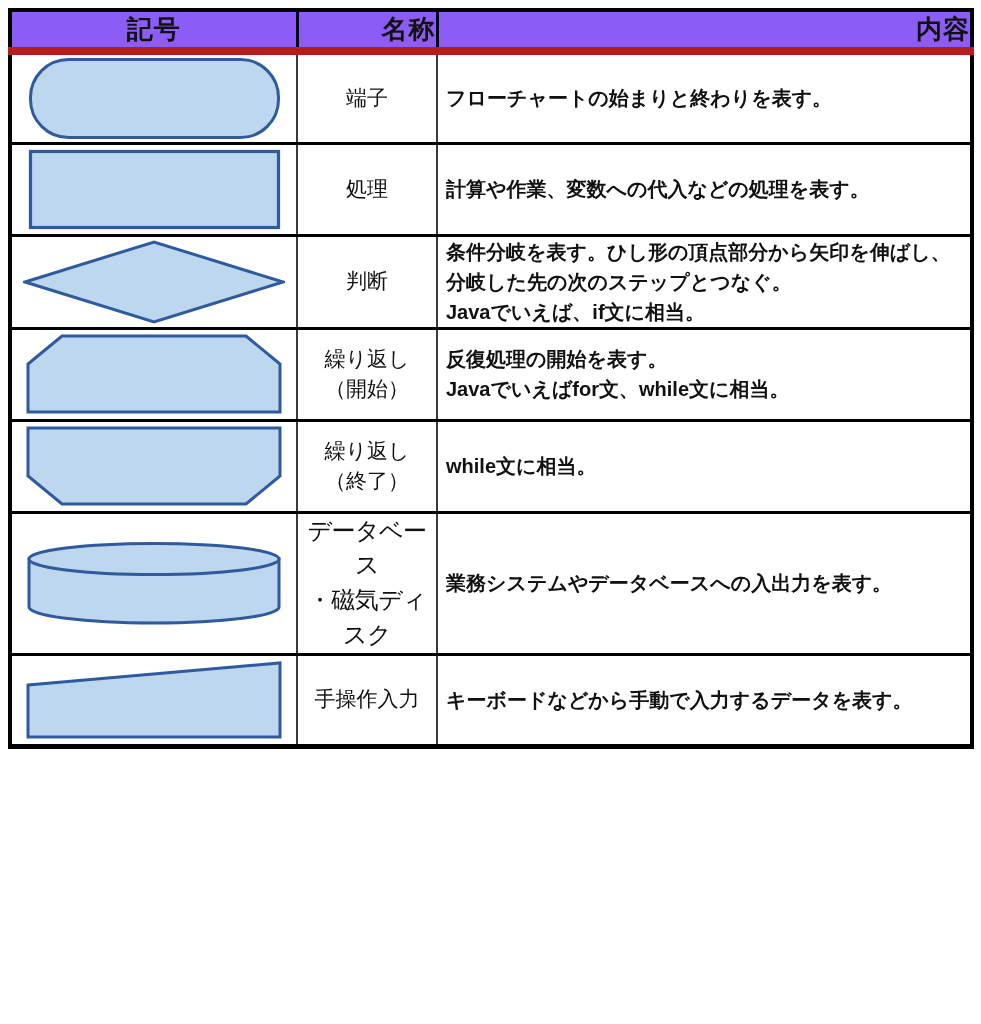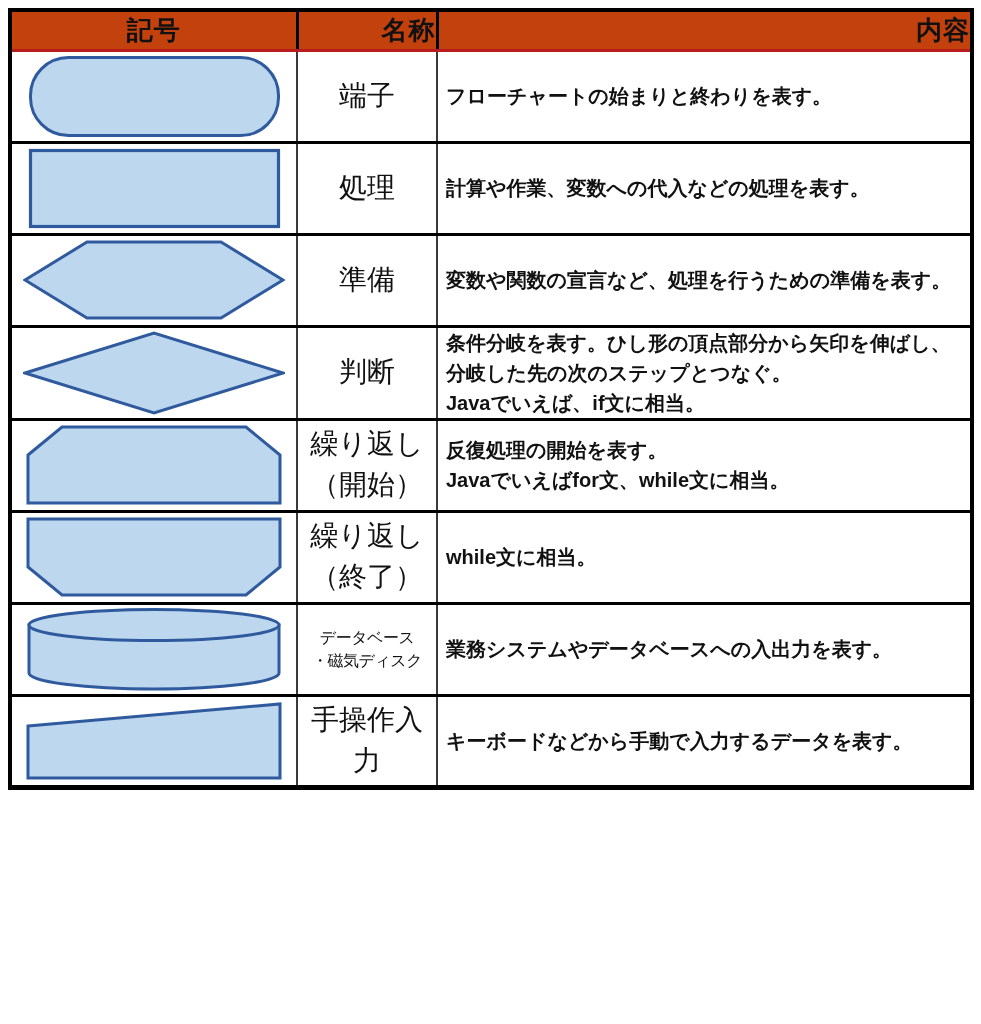--- a/index.html
+++ b/index.html
@@ -21,42 +21,42 @@
     border-bottom-width: 5px;
   }
   col.c-sym  { width: 287px; }
   col.c-name { width: 140px; }
 
   th, td { vertical-align: middle; overflow: hidden; }
   th + th, td + td { border-left: 2px solid #3a3a3a; }
 
   thead th {
     height: 40px;
-    background: #c2410c;
-    border-bottom: 3px solid #b91c1c;
+    background: #8b5cf6;
+    border-bottom: 8px solid #b91c1c;
     font-size: 26px;
     font-weight: bold;
     text-align: center;
     letter-spacing: 1px;
   }
   thead th + th { border-left: 3px solid #000; text-align: right; }
 
   tbody td { height: 92px; border-top: 3px solid #000; }
 
   td.sym { text-align: center; }
   td.sym svg { display: block; margin: 0 auto; }
 
   td.name {
     text-align: center;
-    font-size: 28px;
+    font-size: 21px;
     line-height: 1.45;
     white-space: pre-line;
     padding: 0 2px;
   }
-  td.name.small { font-size: 16px; letter-spacing: -0.5px; }
+  td.name.small { font-size: 24px; letter-spacing: -0.5px; }
 
   td.desc {
     text-align: left;
     font-size: 20px;
     line-height: 1.5;
     white-space: pre-line;
     padding: 0 6px 0 8px;
     font-weight: bold;
   }
 </style>
@@ -93,29 +93,20 @@
       <tr>
         <td class="sym">
           <svg width="253" height="81" viewBox="0 0 253 81">
             <rect x="2.5" y="2.5" width="248" height="76" fill="#BDD7EE" stroke="#2F5B9E" stroke-width="3.2"></rect>
           </svg>
         </td>
         <td class="name">処理</td>
         <td class="desc">計算や作業、変数への代入などの処理を表す。</td>
       </tr>
 
-      <tr>
-        <td class="sym">
-          <svg width="262" height="82" viewBox="0 0 262 82">
-            <polygon points="2,41 64,3 198,3 260,41 198,79 64,79" fill="#BDD7EE" stroke="#2F5B9E" stroke-width="3"></polygon>
-          </svg>
-        </td>
-        <td class="name">準備</td>
-        <td class="desc">変数や関数の宣言など、処理を行うための準備を表す。</td>
-      </tr>
 
       <tr>
         <td class="sym">
           <svg width="262" height="86" viewBox="0 0 262 86">
             <polygon points="2,43 131,3 260,43 131,83" fill="#BDD7EE" stroke="#2F5B9E" stroke-width="3"></polygon>
           </svg>
         </td>
         <td class="name">判断</td>
         <td class="desc">条件分岐を表す。ひし形の頂点部分から矢印を伸ばし、分岐した先の次のステップとつなぐ。
 Javaでいえば、if文に相当。</td>

